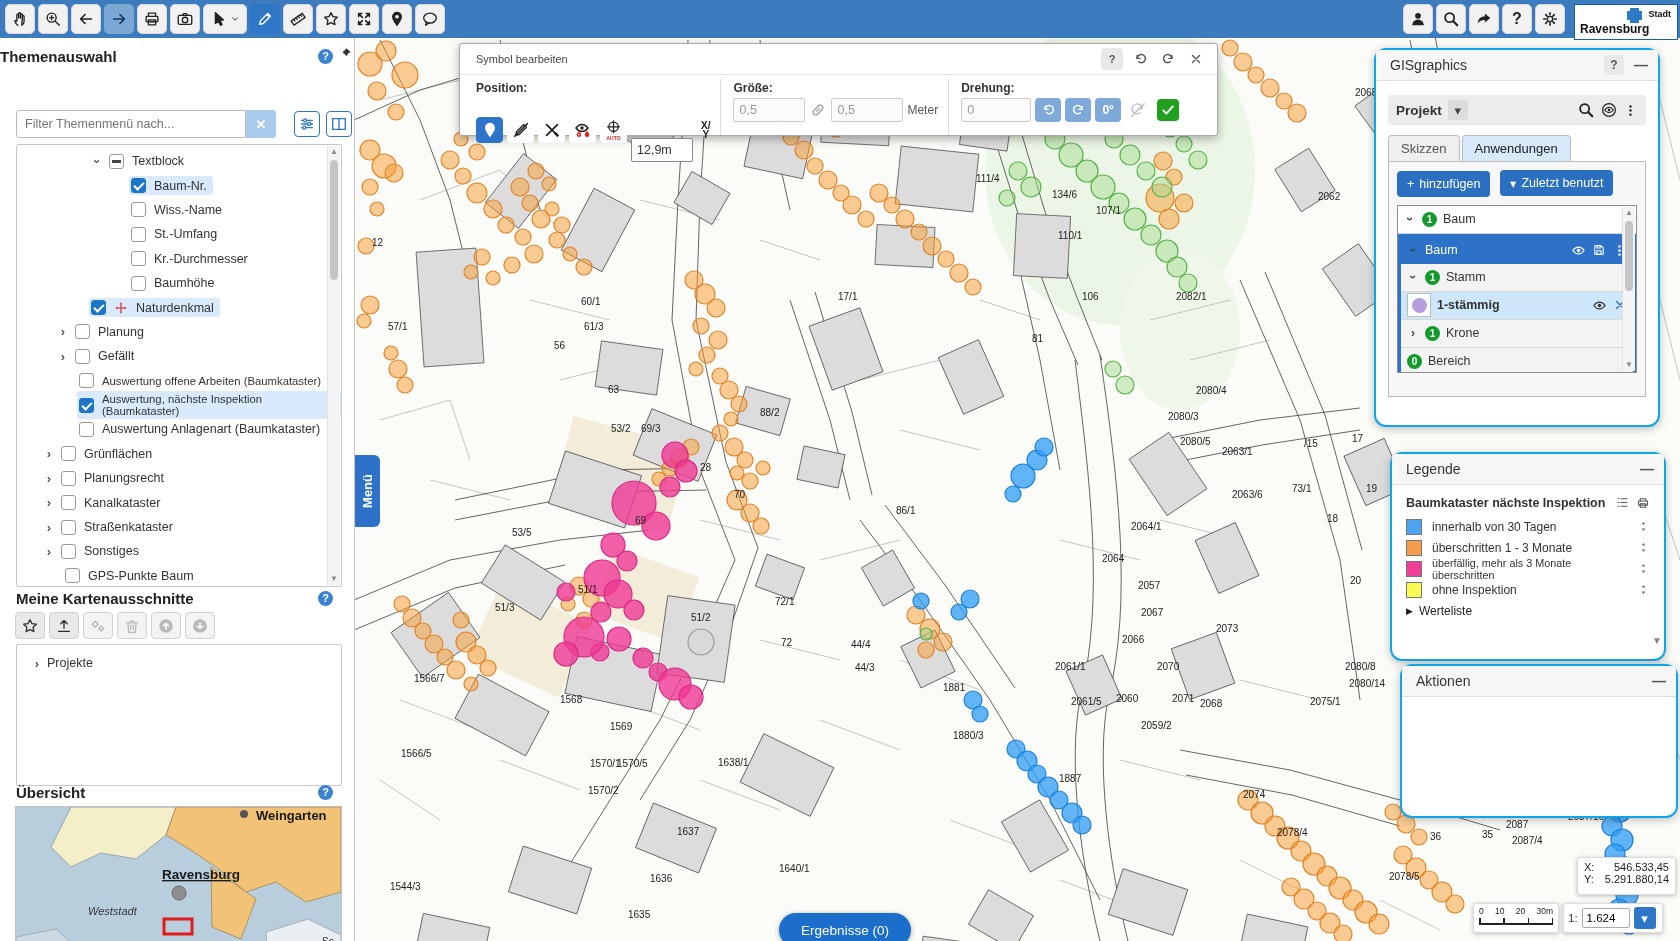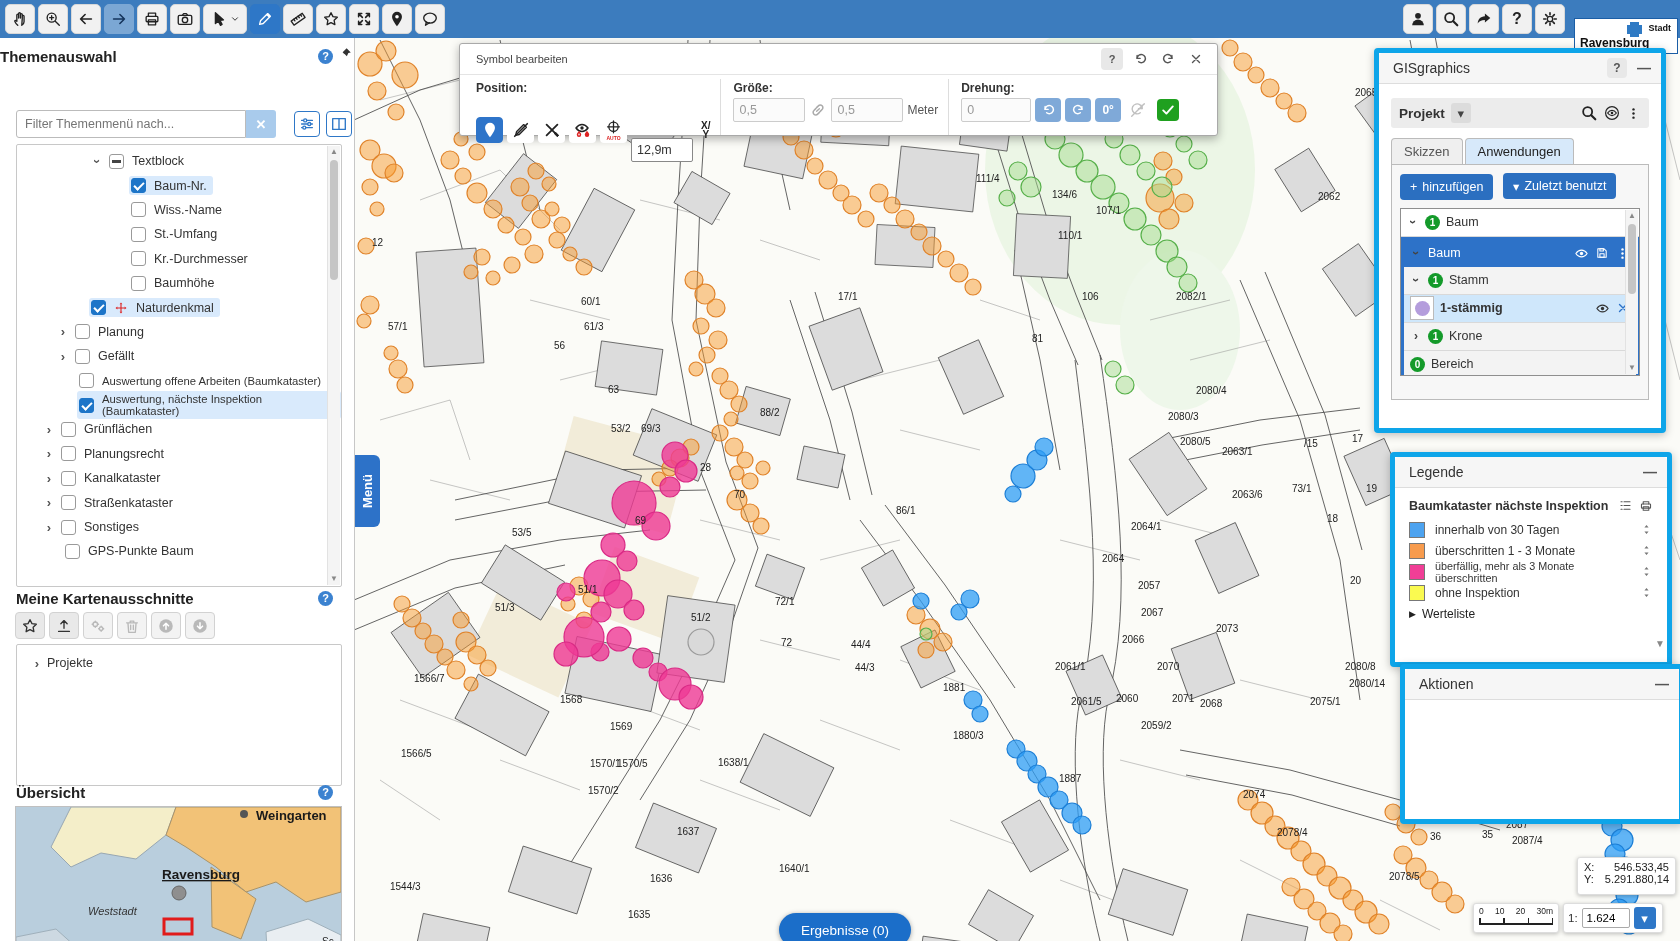--- a/index.html
+++ b/index.html
@@ -10,21 +10,21 @@
   #topbar{position:absolute;left:0;top:0;width:1680px;height:38px;background:#3c7cbe;z-index:40;display:flex;align-items:center}
   .tb-group{display:flex;align-items:center;gap:3px;padding:0 5px}
   #tb-right{margin-left:auto}
   .tb-btn{width:30px;height:30px;background:#f1f1f1;border:1px solid #d8d8d8;border-radius:5px;
           display:flex;align-items:center;justify-content:center;color:#222;cursor:pointer;box-sizing:border-box}
   .tb-btn.active{background:#2e77c7;border-color:#2e77c7;color:#fff}
   .tb-btn.pressed{background:#7ba7d4;border-color:#7ba7d4;color:#15355c}
   .tb-btn.wide{width:44px;gap:2px}
   .icon{display:inline-flex;align-items:center;justify-content:center;line-height:0}
   .icon svg{display:block}
-  #brandbox{position:absolute;right:2px;top:18px;width:102px;height:34px;background:#fff;border:1px solid #1b5ea6;z-index:41}
+  #brandbox{position:absolute;right:2px;top:4px;width:102px;height:34px;background:#fff;border:1px solid #1b5ea6;z-index:41}
   #brand-city{position:absolute;left:5px;bottom:3px;font-weight:bold;font-size:12px;color:#111}
   #brand-label{position:absolute;right:6px;top:4px;font-weight:bold;font-size:9px;color:#111}
   #brand-tower{position:absolute;right:38px;top:3px;width:9px;height:15px;background:#2f7ac4}
   #brand-tower:before{content:"";position:absolute;left:-3px;top:3px;width:3px;height:9px;background:#2f7ac4}
   #brand-tower:after{content:"";position:absolute;right:-3px;top:3px;width:3px;height:9px;background:#2f7ac4}
   
   #sidebar{position:absolute;left:0;top:38px;width:354px;height:903px;background:#fff;border-right:1px solid #c7c7c7;z-index:30}
   .sec-title{font-weight:bold;font-size:15px;color:#222}
   .help-dot{width:15px;height:15px;border-radius:50%;background:#3b82d0;color:#fff;font-size:11px;font-weight:bold;
             display:inline-flex;align-items:center;justify-content:center}
@@ -71,21 +71,21 @@
   .dlg-row{display:flex;align-items:center;gap:4px}
   .pos-btn{width:27px;height:26px;border:1px solid #ccc;border-radius:4px;background:#fff;display:flex;flex-direction:column;align-items:center;justify-content:center;color:#222;box-sizing:border-box}
   .pos-btn.active{background:#2e74c9;border-color:#2e74c9;color:#fff}
   .dlg-input{height:24px;border:1px solid #888;border-radius:2px;padding:0 5px;font-size:12.5px;color:#333;box-sizing:border-box;font-family:"Liberation Sans",sans-serif}
   .dlg-input.dim{border-color:#ccc;color:#999;background:#fbfbfb}
   .rot-btn{width:26px;height:24px;background:#7fa9d8;border-radius:4px;color:#fff;display:flex;align-items:center;justify-content:center;font-size:12px;font-weight:bold}
   #dlg-ok{width:22px;height:22px;background:#1fa01f;border-radius:4px;display:flex;align-items:center;justify-content:center;margin-left:6px}
   .auto-txt{font-size:5px;color:#d22;font-weight:bold;margin-top:-2px}
   .xy-glyph{font-size:10px;font-weight:bold;color:#222;line-height:9px;text-align:center;margin-left:4px}
   
-  .panel{position:absolute;background:#fff;border:5px solid #0ea5e9;border-radius:4px;box-shadow:0 2px 8px rgba(0,0,0,.25);z-index:45}
+  .panel{position:absolute;background:#fff;border:2px solid #0ea5e9;border-radius:12px;box-shadow:0 2px 8px rgba(0,0,0,.25);z-index:45}
   .panel-head{height:30px;background:#f6f6f6;border-bottom:1px solid #ddd;border-radius:4px 4px 0 0;
               display:flex;align-items:center;padding:0 10px 0 14px;font-size:14px;color:#333}
   .panel-head .spacer{flex:1}
   .mini-btn{width:20px;height:20px;border-radius:4px;background:#e8e8e8;color:#555;display:flex;align-items:center;justify-content:center;font-weight:bold;font-size:12px;margin-left:8px}
   .minimize{color:#555;font-weight:bold;margin-left:10px}
   #gis-panel{left:1374px;top:48px;width:282px;height:375px}
   #proj-bar{margin:14px 12px 0;height:30px;background:#ececec;border-radius:3px;display:flex;align-items:center;padding:0 8px;gap:6px}
   #proj-bar .name{font-weight:bold;font-size:13.5px}
   #proj-caret{width:20px;height:20px;background:#dcdcdc;border-radius:3px;display:flex;align-items:center;justify-content:center;color:#444}
   .tabs{display:flex;margin:10px 12px 0;gap:2px}
@@ -851,20 +851,26 @@
             <span class="cb unchecked"></span>
             <span style="font-size: 11.3px;">Auswertung offene Arbeiten (Baumkataster)</span>
           </div>
         </div>
         <div class="trow" style="padding-left: 60px;">
           <div class="inner sel">
             <span class="cb checked"></span>
             <span style="font-size: 11.3px;">Auswertung, nächste Inspektion (Baumkataster)</span>
           </div>
         </div>
+        <div class="trow" style="padding-left: 60px;">
+          <div class="inner">
+            <span class="cb unchecked"></span>
+            <span>Auswertung Anlagenart (Baumkataster)</span>
+          </div>
+        </div>
         <div class="trow" style="padding-left: 22px;">
           <span class="chev">
             <span class="chev-g">›</span>
           </span>
           <div class="inner">
             <span class="cb unchecked"></span>
             <span>Grünflächen</span>
           </div>
         </div>
         <div class="trow" style="padding-left: 22px;">

